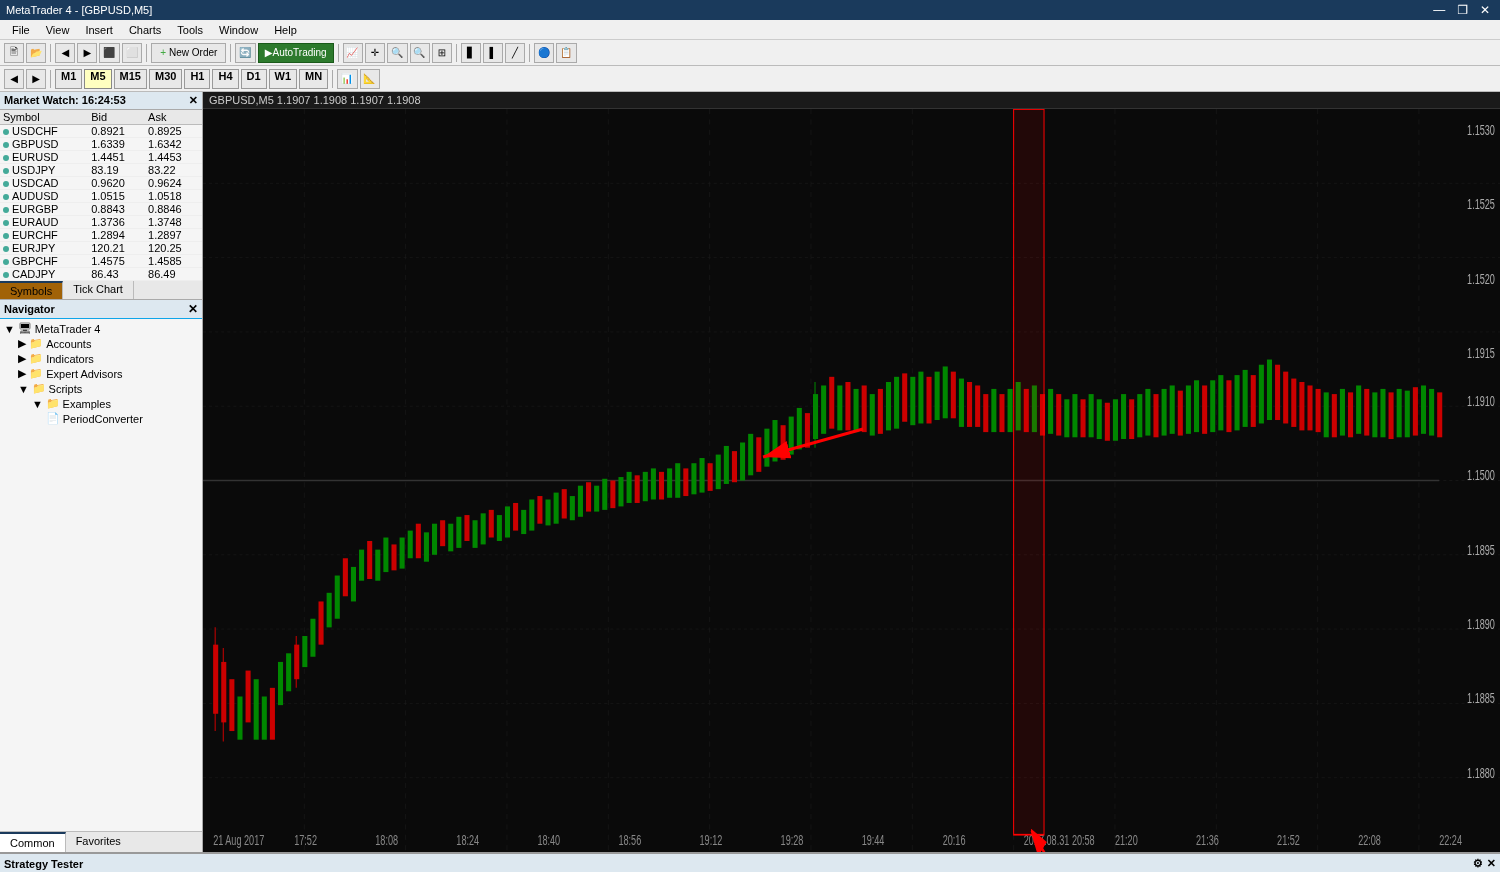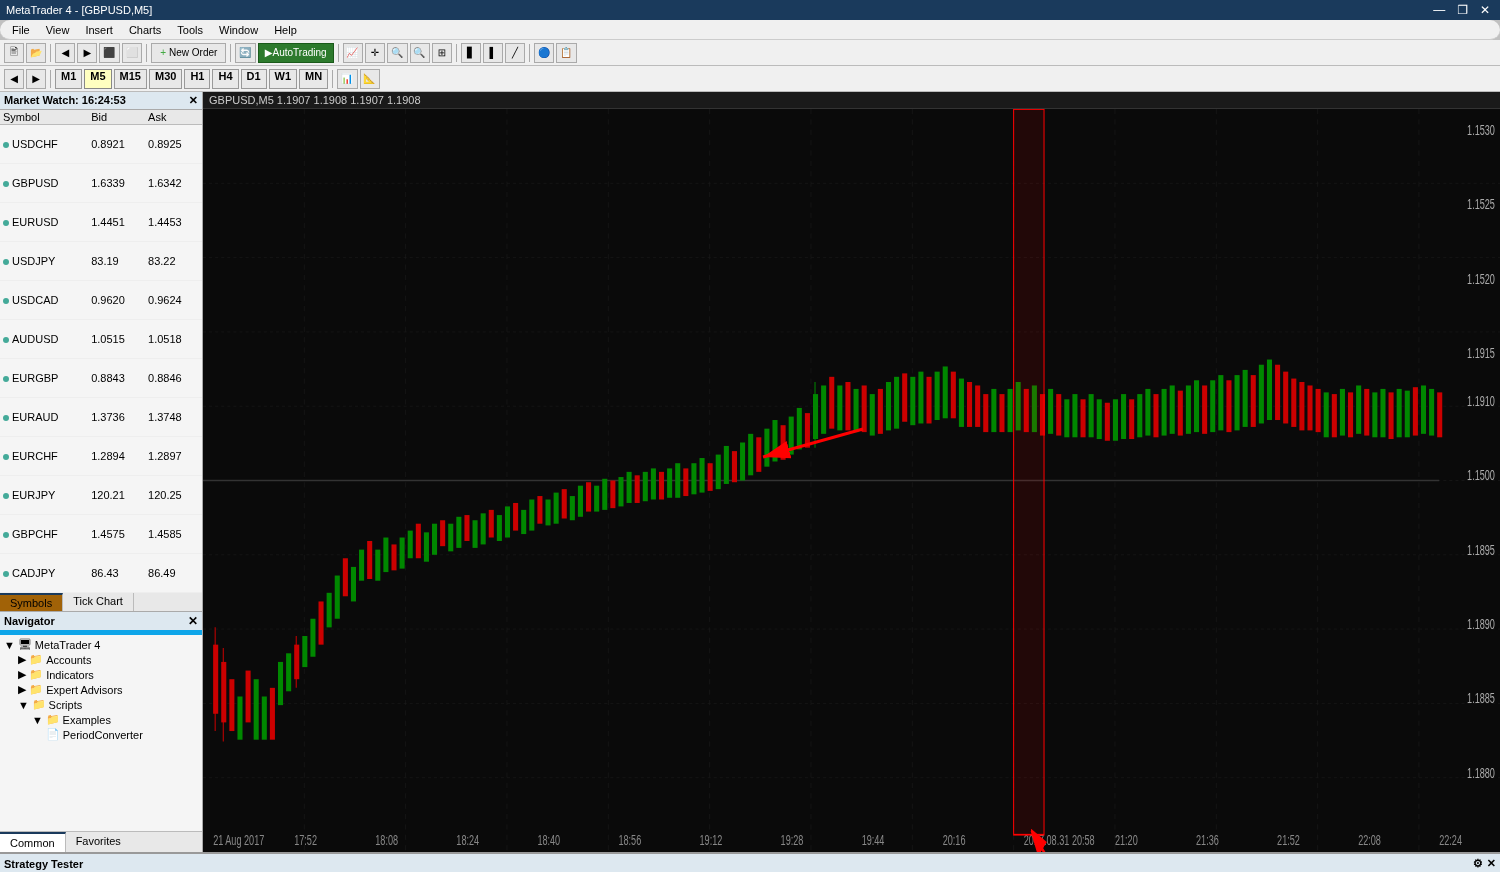--- a/index.html
+++ b/index.html
@@ -4,21 +4,21 @@
   <style>
     * { margin: 0; padding: 0; box-sizing: border-box; }
     body { width: 1500px; height: 872px; background: #c0c0c0; font-family: 'Segoe UI', Tahoma, sans-serif; font-size: 11px; overflow: hidden; user-select: none; }
 
     
     #title-bar { background: #1a3a5c; color: white; height: 20px; display: flex; align-items: center; justify-content: space-between; padding: 0 6px; font-size: 11px; }
     #title-bar-controls { display: flex; gap: 4px; }
     #title-bar-controls span { cursor: pointer; padding: 0 4px; font-size: 12px; }
 
     
-    #menu-bar { background: #f0f0f0; height: 20px; display: flex; align-items: center; padding: 0 4px; border-bottom: 1px solid #ccc; border-radius: 10px; }
+    #menu-bar { background: #f0f0f0; height: 20px; display: flex; align-items: center; padding: 0 4px; border-bottom: 1px solid #ccc; }
     #menu-bar .menu-item { padding: 2px 8px; cursor: pointer; font-size: 11px; }
 
     
     #toolbar1 { background: #f0f0f0; height: 26px; display: flex; align-items: center; padding: 2px 4px; border-bottom: 1px solid #bbb; gap: 2px; }
     #toolbar2 { background: #f0f0f0; height: 26px; display: flex; align-items: center; padding: 2px 4px; border-bottom: 1px solid #bbb; gap: 2px; }
     .tb-btn { background: #e8e8e8; border: 1px solid #aaa; height: 20px; min-width: 20px; display: flex; align-items: center; justify-content: center; cursor: pointer; padding: 0 3px; font-size: 10px; }
     .tb-separator { width: 1px; height: 18px; background: #aaa; margin: 0 2px; }
     .tb-btn-wide { padding: 0 8px; font-size: 10px; }
     .tb-btn-green { background: #2d7a2d; color: white; border-color: #1a5a1a; font-size: 10px; padding: 0 6px; }
     .tb-period { background: #e8e8e8; border: 1px solid #999; height: 20px; padding: 0 5px; font-size: 11px; font-weight: bold; cursor: pointer; }
@@ -28,31 +28,31 @@
     #main { display: flex; height: calc(872px - 20px - 20px - 26px - 26px - 20px); border-radius: 8px; }
 
     
     #left-panel { width: 203px; background: #f5f5f5; border-right: 1px solid #aaa; display: flex; flex-direction: column; }
 
     
     #market-watch { flex: 0 0 auto; }
     #mw-header { background: #dde8f0; padding: 2px 4px; font-weight: bold; font-size: 11px; border-bottom: 1px solid #aaa; display: flex; justify-content: space-between; }
     #mw-table { width: 100%; border-collapse: collapse; font-size: 11px; }
     #mw-table th { background: #e8e8e8; border-bottom: 1px solid #bbb; padding: 1px 3px; text-align: left; font-weight: normal; }
-    #mw-table td { padding: 13px 3px; border-bottom: 1px solid #eee; }
+    #mw-table td { padding: 0 3px; border-bottom: 1px solid #eee; }
     .bid-col { color: #000; }
     .ask-col { color: #000; }
     .symbol-dot { display: inline-block; width: 6px; height: 6px; background: #4a9; border-radius: 50%; margin-right: 3px; }
     #mw-tabs { display: flex; border-bottom: 1px solid #aaa; background: #e8e8e8; }
     #mw-tabs .tab { padding: 2px 10px; cursor: pointer; border-right: 1px solid #bbb; font-size: 11px; }
     #mw-tabs .tab.active { background: #a16207; border-top: 2px solid #1a3a5c; }
 
     
     #navigator { flex: 1; overflow: auto; }
-    #nav-header { background: #dde8f0; padding: 2px 4px; font-weight: bold; font-size: 11px; border-bottom: 5px solid #0ea5e9; display: flex; justify-content: space-between; align-items: center; }
+    #nav-header { background: #dde8f0; padding: 2px 4px; font-weight: bold; font-size: 11px; border-bottom: 1px solid #0ea5e9; display: flex; justify-content: space-between; align-items: center; }
     #nav-header .close-x { cursor: pointer; font-size: 12px; }
     #nav-tree { padding: 2px; }
     .nav-item { padding: 1px 2px; cursor: pointer; display: flex; align-items: center; gap: 3px; }
     .nav-child { padding-left: 16px; }
     .nav-child2 { padding-left: 30px; }
     .folder-icon { color: #c8a000; }
 
     
     #chart-area { flex: 1; background: #000; display: flex; flex-direction: column; position: relative; overflow: hidden; }
     #chart-header { background: #1a1a1a; color: #ccc; padding: 2px 6px; font-size: 11px; border-bottom: 1px solid #333; }

